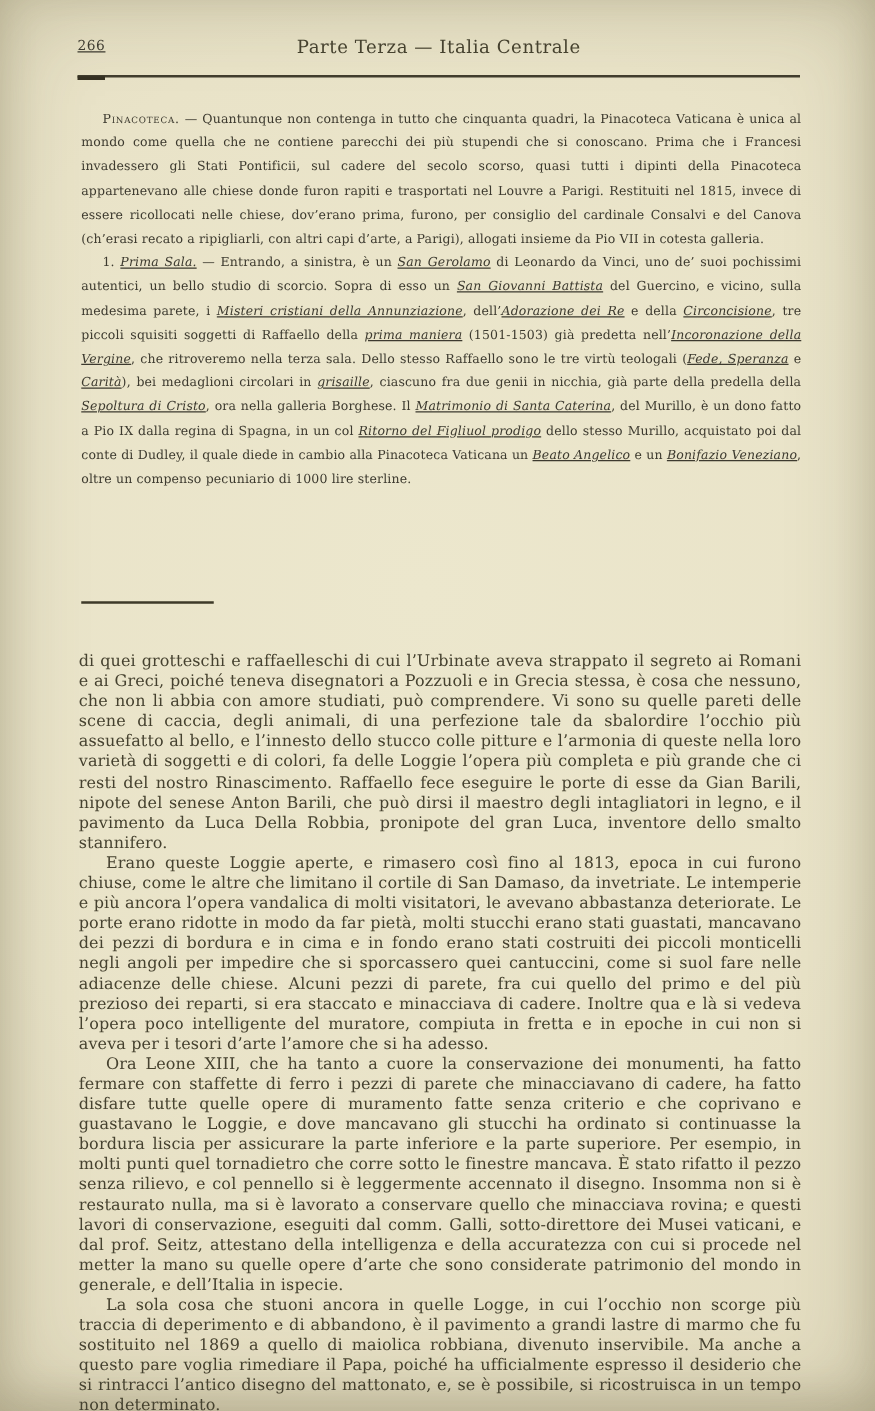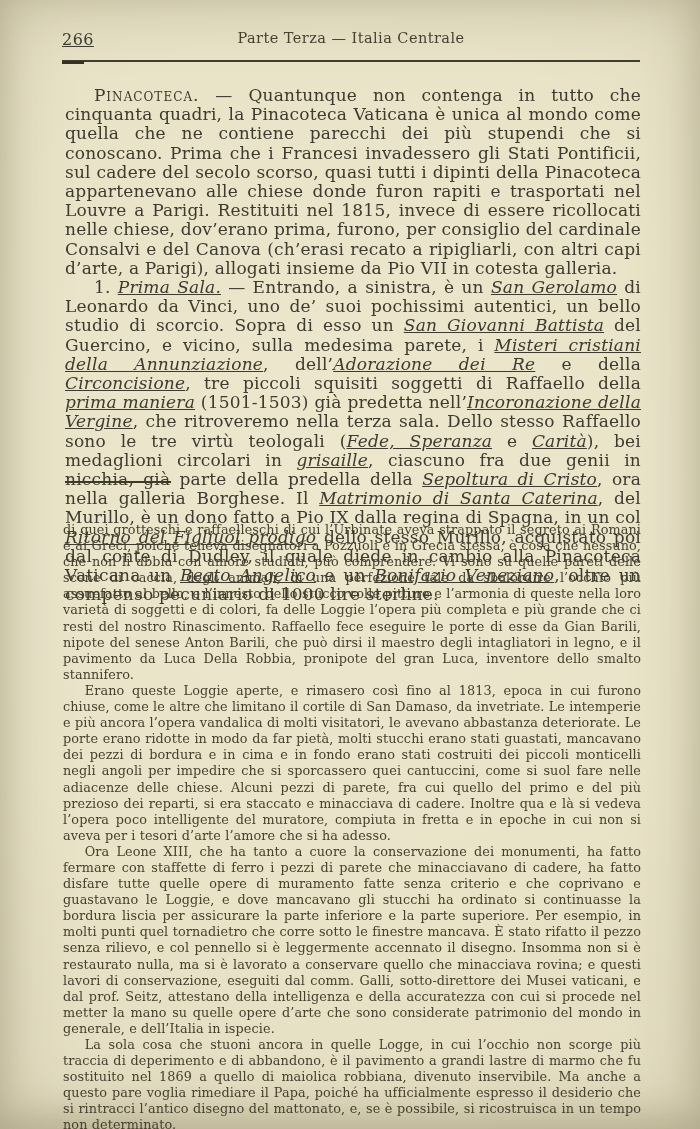--- a/index.html
+++ b/index.html
@@ -26,21 +26,21 @@
     left: 62px;
     width: 578px;
     height: 22px;
     font-size: 15px;
     letter-spacing: 0.03em;
   }
   .pagenum {
     position: absolute;
     left: 0;
     top: 0;
-    font-size: 16px;
+    font-size: 11px;
     text-decoration: underline;
   }
   .runtitle {
     display: block;
     text-align: center;
     font-size: 14.5px;
     color: #46422f;
   }
   .rule {
     position: absolute;
@@ -57,21 +57,21 @@
     top: 1.4px;
     width: 22px;
     height: 2.4px;
     background: #353122;
   }
   .main {
     position: absolute;
     top: 86px;
     left: 65px;
     width: 576px;
-    font-size: 17px;
+    font-size: 10px;
     line-height: 19.2px;
     text-align: justify;
     letter-spacing: 0.012em;
   }
   .main p, .footnote p {
     margin: 0;
     padding: 0;
   }
   .indent {
     text-indent: 1.7em;

